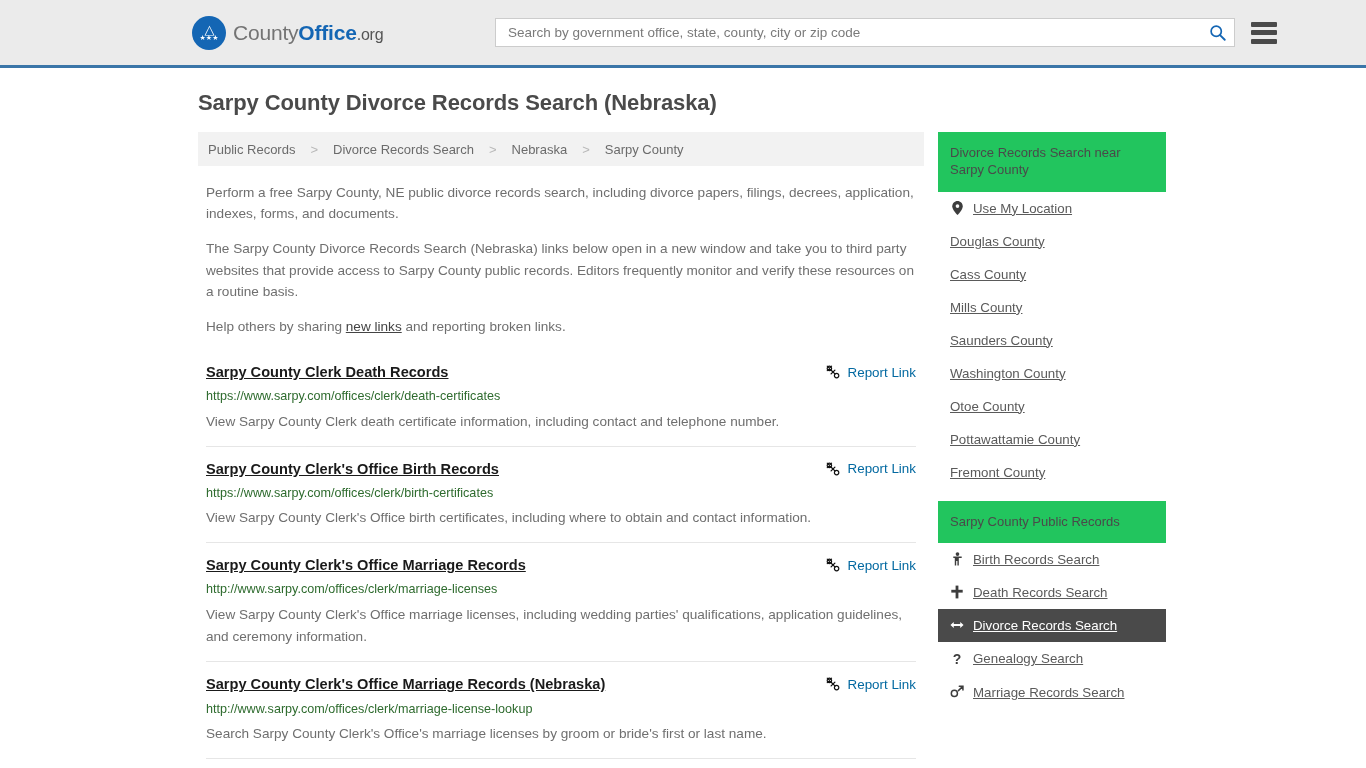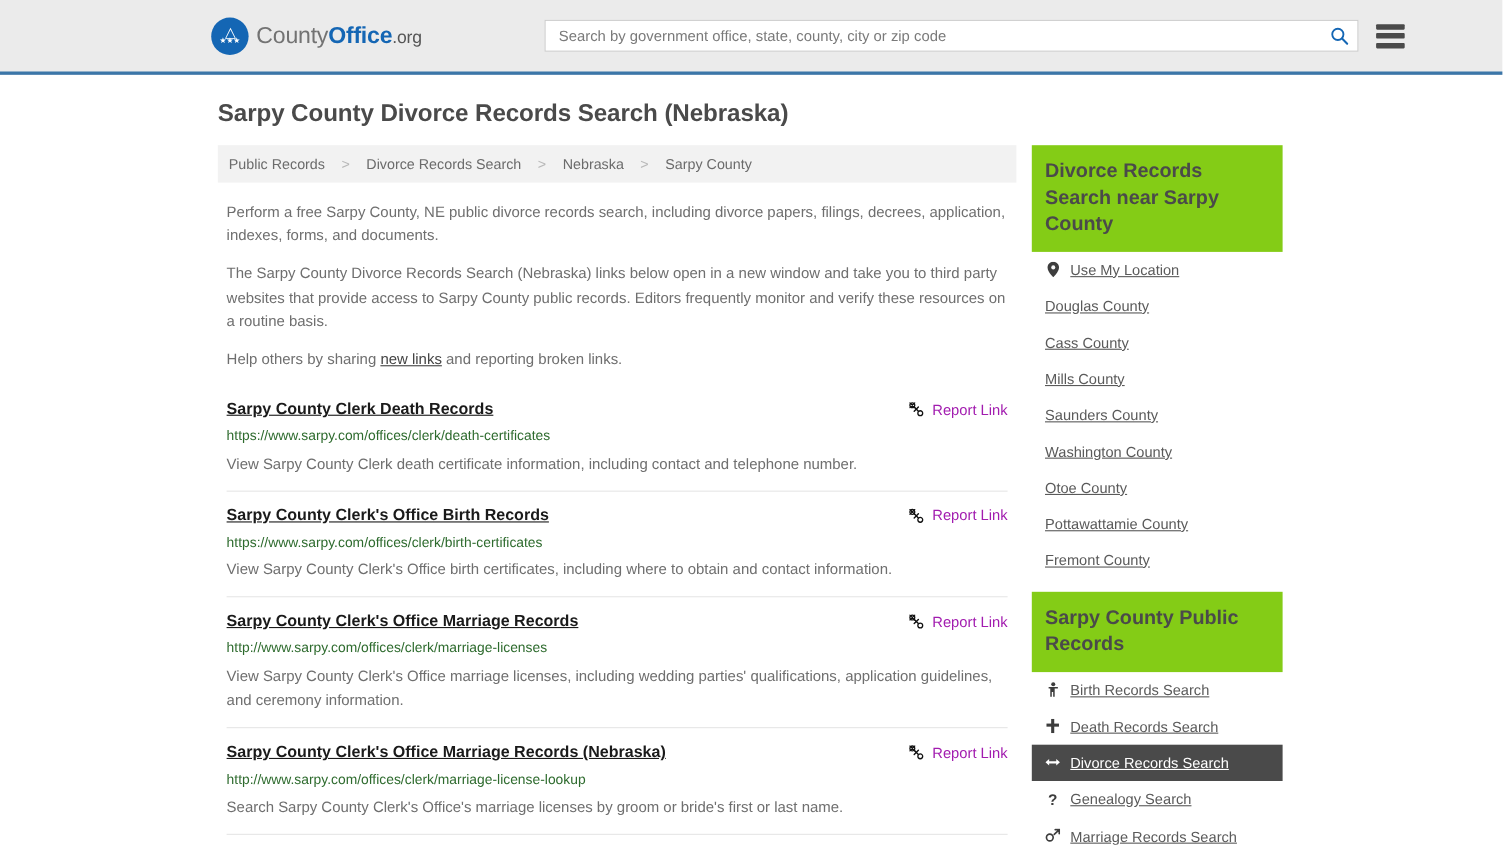--- a/index.html
+++ b/index.html
@@ -192,21 +192,21 @@
     align-items: center;
     gap: 7px;
     white-space: nowrap;
     cursor: pointer;
     margin-left: 12px;
     flex: none;
     padding-top: 1px;
   }
   .report-link .rl-label {
     font-size: 13.4px;
-    color: #a21caf;
+    color: #0369a1;
   }
   .broken-link-icon {
     width: 16px; height: 16px;
     display: block;
   }
   .result-url {
     margin-top: 7px;
     font-size: 12.6px;
     color: #2e6b2e;
     line-height: 1.3;
@@ -214,24 +214,24 @@
   .result-desc {
     margin-top: 6px;
     font-size: 13.6px;
     color: #6f6f6f;
     line-height: 1.68;
   }
 
   
   .side-panel { margin-bottom: 12px; }
   .side-header {
-    background: #84cc16;
+    background: #22c55e;
     padding: 12px 12px 13px 12px;
-    font-size: 18px;
-    font-weight: bold;
+    font-size: 13px;
+    font-weight: normal;
     color: #4a4a4a;
     line-height: 1.33;
   }
   .side-list { padding: 0; margin: 0; list-style: none; }
   .side-item {
     display: flex;
     align-items: center;
     gap: 9px;
     padding: 9px 12px;
     font-size: 13.3px;

